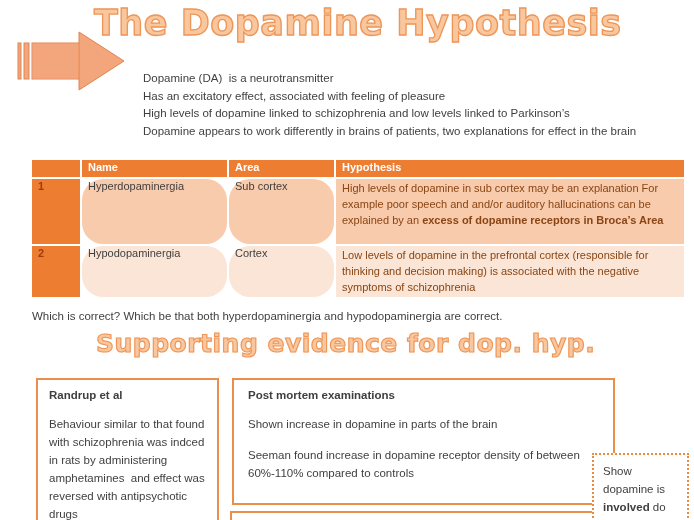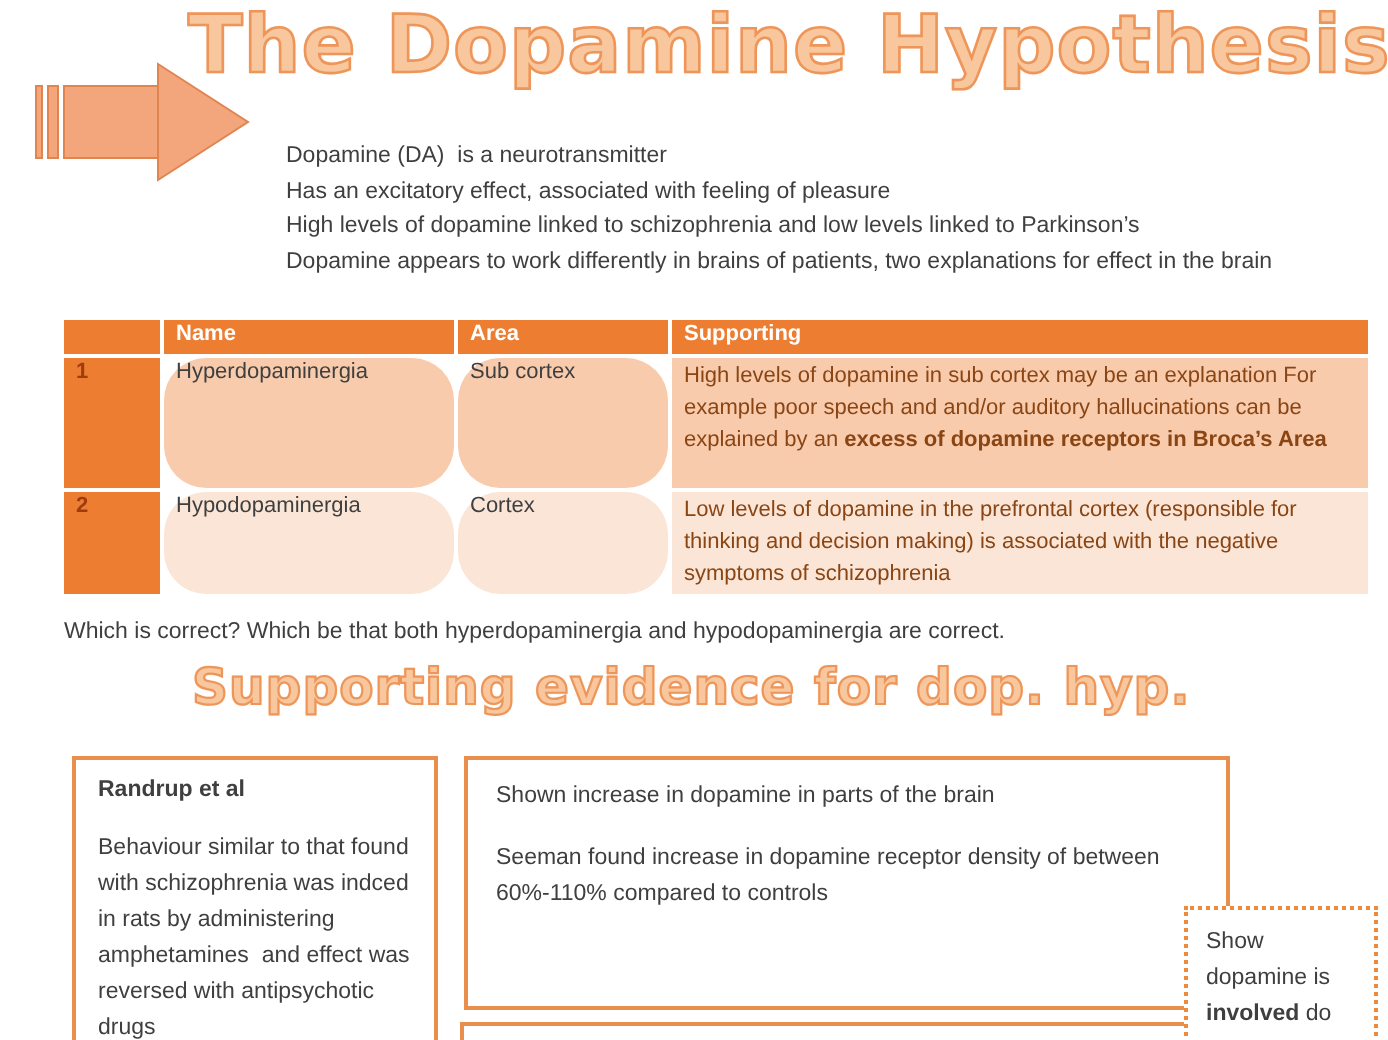--- a/index.html
+++ b/index.html
@@ -9,21 +9,21 @@
     margin:0 auto;
   }
   
   .bubble{
     font-family:"DejaVu Sans", sans-serif;font-weight:bold;
     color:#f9c79d;
     -webkit-text-stroke:1.3px #ee9659;
     text-shadow:0 0 1px #ee9659;
     letter-spacing:0.5px;white-space:nowrap;
   }
-  .page-title{position:absolute;left:94px;top:0px;width:514px;text-align:center;font-size:40px;line-height:46px;}
+  .page-title{position:absolute;left:94px;top:0px;width:514px;text-align:center;font-size:35px;line-height:46px;}
   .sub-title{position:absolute;left:96px;top:327px;width:478px;text-align:center;font-size:25px;line-height:34px;-webkit-text-stroke:1.1px #ee9659;}
 
   .arrow-wrap{position:absolute;left:14px;top:27px;width:112px;height:68px;}
 
   .intro{position:absolute;left:143px;top:70px;width:552px;font-size:11.5px;line-height:17.5px;color:#3f3f3f;}
   .intro div{white-space:pre-wrap;}
 
   table.dop{position:absolute;left:30px;top:158px;border-collapse:separate;border-spacing:2px;table-layout:fixed;}
   table.dop th, table.dop td{font-size:11px;vertical-align:top;text-align:left;padding:1px 6px 2px 6px;}
   table.dop th{background:#ed7d31;color:#ffffff;font-weight:bold;height:14px;}
@@ -82,21 +82,21 @@
       <col style="width:48px">
         <col style="width:145px">
         <col style="width:105px">
         <col style="width:348px">
     </colgroup>
     <tbody>
         <tr>
       <th></th>
       <th>Name</th>
       <th>Area</th>
-      <th>Supporting</th>
+      <th>Hypothesis</th>
     </tr>
     <tr class="r1">
       <td class="numcell">1</td>
       <td class="body namecell">Hyperdopaminergia</td>
       <td class="body areacell">Sub cortex</td>
       <td class="body expcell"><span>High levels of dopamine in sub cortex may be an explanation For example poor speech and and/or auditory hallucinations can be explained by an </span><span class="bold">excess of dopamine receptors in Broca’s Area</span></td>
     </tr>
     <tr class="r2">
       <td class="numcell">2</td>
       <td class="body namecell">Hypodopaminergia</td>
@@ -109,20 +109,21 @@
   <div class="which-line">Which is correct? Which be that both hyperdopaminergia and hypodopaminergia are correct.</div>
 
   <div class="sub-title bubble">Supporting evidence for dop. hyp.</div>
 
   <div class="evbox box-randrup">
     <div class="heading">Randrup et al</div>
     <div class="body">Behaviour similar to that found with schizophrenia was indced in rats by administering amphetamines  and effect was reversed with antipsychotic drugs</div>
   </div>
 
   <div class="evbox box-postmortem">
+    <div class="heading">Post mortem examinations</div>
     <div class="body">Shown increase in dopamine in parts of the brain</div>
     <div class="body">Seeman found increase in dopamine receptor density of between 60%-110% compared to controls</div>
   </div>
 
   <div class="evbox box-partial"></div>
 
   <div class="box-dashed">
     <div class="body"><span>Show dopamine is </span><b>involved</b><span> do</span></div>
   </div>
 

